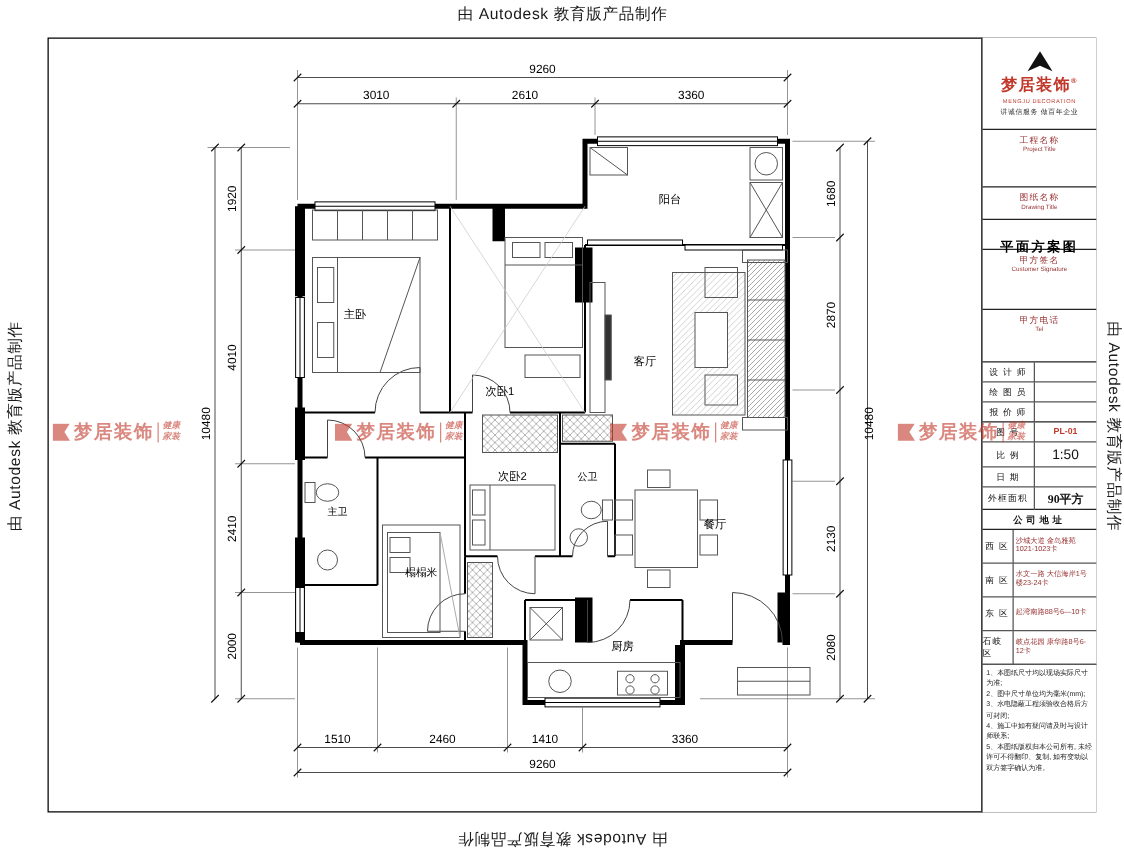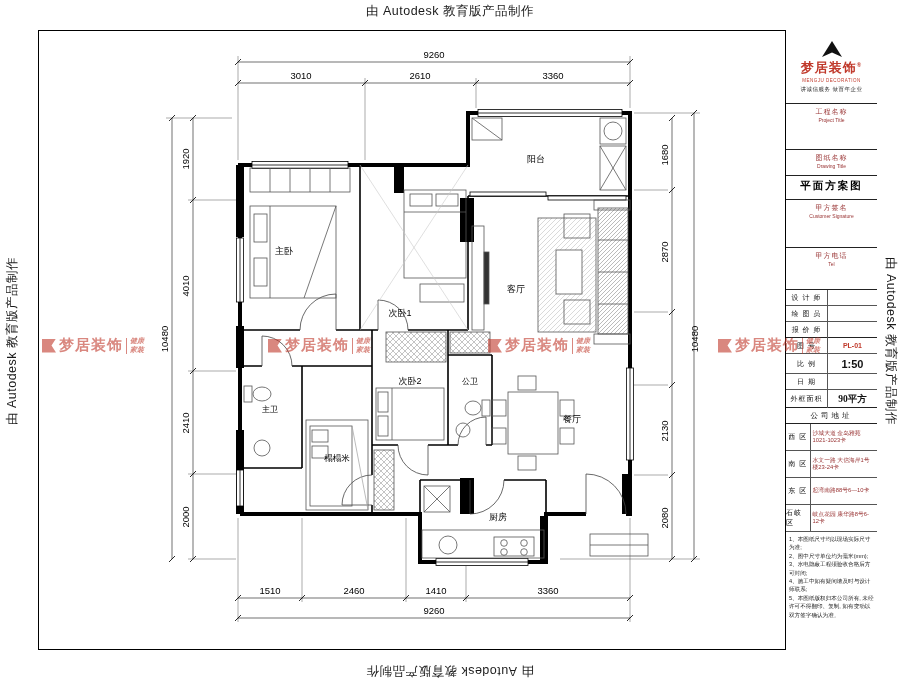--- a/index.html
+++ b/index.html
@@ -30,32 +30,32 @@
   .tb-sec{border-bottom:1px solid #222;box-sizing:border-box;flex:none;}
   .tb-logo{height:74px;display:flex;flex-direction:column;align-items:center;justify-content:center;gap:1px;}
   .tb-name{color:#c0392b;font-weight:bold;font-size:13px;letter-spacing:1px;}
   .tb-name sup{font-size:6px;}
   .tb-en{color:#c0392b;font-size:4.5px;letter-spacing:.5px;}
   .tb-slogan{font-size:5.5px;color:#333;margin-top:2px;letter-spacing:.5px;}
   .tb-cell{padding-top:3px;text-align:center;}
   .lab{color:#993333;font-size:7px;letter-spacing:1px;}
   .lab.en{font-size:5px;letter-spacing:0;}
   .h46{height:46px;} .h26{height:26px;} .h24{height:24px;} .h48{height:48px;} .h42{height:42px;}
-  .drawname{font-size:10.5px;font-weight:bold;letter-spacing:2px;color:#000;margin-top:0;text-align:center;}
+  .drawname{font-size:10.5px;font-weight:bold;letter-spacing:2px;color:#000;margin-top:12px;text-align:center;}
   .tb-grid{display:grid;grid-template-columns:46% 54%;}
   .tb-grid.staff{grid-template-rows:16px 16px 16px;height:48px;}
   .tb-grid.meta{grid-template-rows:16px 20px 16px 18px;height:70px;}
   .g-lab,.g-val{border-bottom:.6px solid #555;display:flex;align-items:center;justify-content:center;}
   .g-lab{border-right:.6px solid #555;letter-spacing:1px;}
   .tb-grid .last{border-bottom:none;font-family:Liberation Serif, serif;}
   .g-val.red{color:#c0392b;font-weight:bold;}
-  .g-val.scale{font-size:11px;font-weight:bold;}
+  .g-val.scale{font-size:11px;font-weight:normal;}
   .g-val.area{font-size:9.5px;font-weight:bold;}
   .tb-addr-head{height:16px;display:flex;align-items:center;justify-content:center;
-                font-weight:normal;letter-spacing:3px;font-size:7.5px;}
+                font-weight:bold;letter-spacing:3px;font-size:7.5px;}
   .tb-addr{display:grid;grid-template-columns:27% 73%;height:108px;grid-auto-rows:27px;}
   .a-dist{border-right:.6px solid #555;border-bottom:.6px solid #555;display:flex;
           align-items:center;justify-content:center;letter-spacing:1px;}
   .a-det{border-bottom:.6px solid #555;display:flex;align-items:center;padding:0 2px;
          color:#993333;font-size:5.8px;line-height:1.25;}
   .tb-notes{flex:1;padding:3px 3px;font-size:5.6px;line-height:1.5;color:#222;}
 </style>
 </head>
 <body>
 

